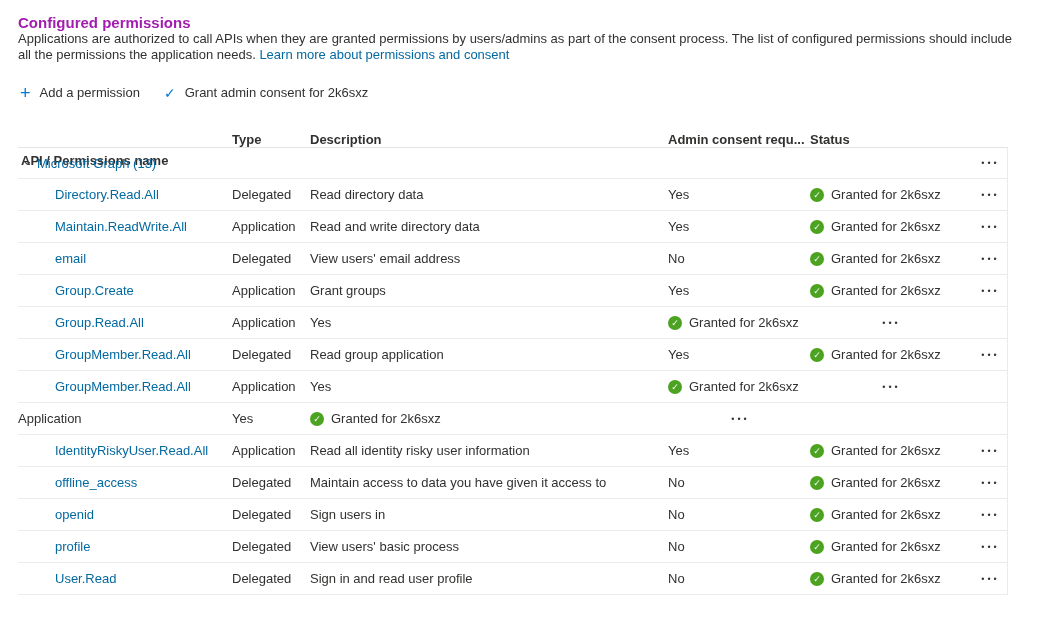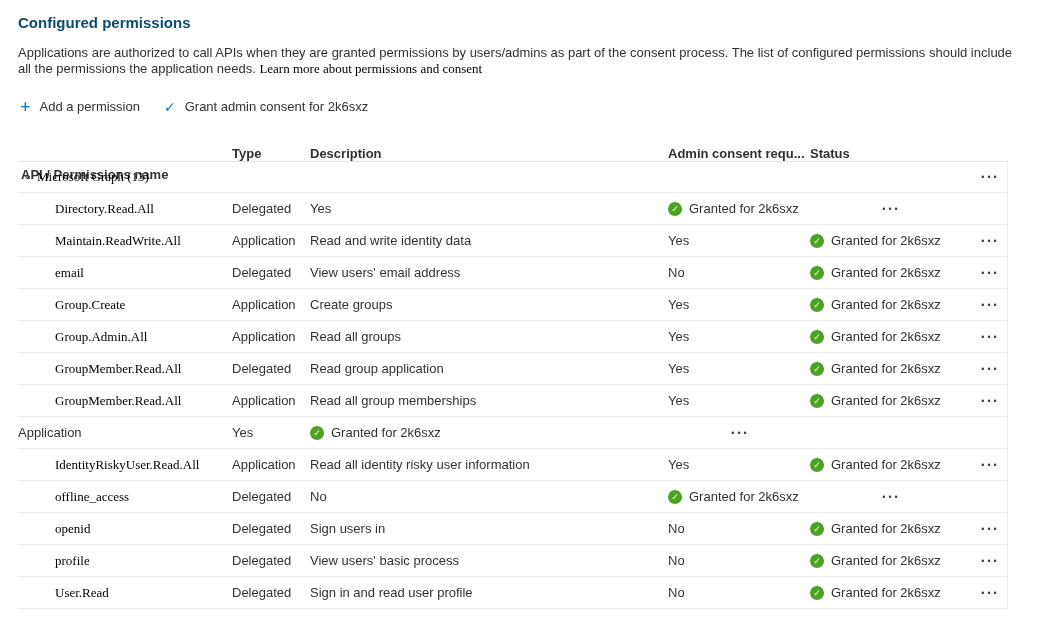--- a/index.html
+++ b/index.html
@@ -6,28 +6,27 @@
   html, body { background: #ffffff; }
   body {
     width: 1057px; height: 628px;
     font-family: "Liberation Sans", "DejaVu Sans", sans-serif;
     color: #323130;
     overflow: hidden;
   }
   .container { padding: 14px 0 0 18px; }
 
   .page-title {
-    font-size: 15px; font-weight: 700; color: #0c4a6e;
-    margin-bottom: 14px;
+    font-size: 15px; font-weight: 700; color: #a21caf;
   }
   .description {
     font-size: 13px; line-height: 16px; color: #323130;
     max-width: 1002px; margin-bottom: 18px;
   }
-  .link { color: #000000; text-decoration: none; cursor: pointer; font-family: Liberation Serif, serif; }
+  .link { color: #0369a1; text-decoration: none; cursor: pointer; }
 
   .toolbar { display: flex; align-items: center; gap: 24px; margin: 10px 0 14px 2px; }
   .toolbar-btn {
     display: flex; align-items: center; gap: 9px;
     background: none; border: none; cursor: pointer;
     font-family: inherit; font-size: 13px; color: #323130; padding: 4px 0;
   }
   .plus-icon { color: #0078d4; font-size: 18px; font-weight: 400; line-height: 14px; }
   .check-icon { color: #0078d4; font-size: 14px; font-weight: 400; line-height: 14px; }
 
@@ -104,32 +103,33 @@
           <a class="link">Microsoft Graph (13)</a>
         </div>
         <div class="cell-actions">
           <button class="more-btn">•••</button>
         </div>
       </div>
 
       <div class="t-row data-row">
         <div class="cell-name"><a class="link">Directory.Read.All</a></div>
         <div>Delegated</div>
+        <div>Read directory data</div>
         <div>Yes</div>
         <div class="cell-status">
           <span class="granted-icon">✓</span>
           <span>Granted for 2k6sxz</span>
         </div>
         <div class="cell-actions"><button class="more-btn">•••</button></div>
       </div>
 
       <div class="t-row data-row">
         <div class="cell-name"><a class="link">Maintain.ReadWrite.All</a></div>
         <div>Application</div>
-        <div>Read and write identity data</div>
+        <div>Read and write directory data</div>
         <div>Yes</div>
         <div class="cell-status">
           <span class="granted-icon">✓</span>
           <span>Granted for 2k6sxz</span>
         </div>
         <div class="cell-actions"><button class="more-btn">•••</button></div>
       </div>
 
       <div class="t-row data-row">
         <div class="cell-name"><a class="link">email</a></div>
@@ -139,33 +139,32 @@
         <div class="cell-status">
           <span class="granted-icon">✓</span>
           <span>Granted for 2k6sxz</span>
         </div>
         <div class="cell-actions"><button class="more-btn">•••</button></div>
       </div>
 
       <div class="t-row data-row">
         <div class="cell-name"><a class="link">Group.Create</a></div>
         <div>Application</div>
-        <div>Create groups</div>
-        <div>Yes</div>
-        <div class="cell-status">
-          <span class="granted-icon">✓</span>
-          <span>Granted for 2k6sxz</span>
-        </div>
-        <div class="cell-actions"><button class="more-btn">•••</button></div>
-      </div>
-
-      <div class="t-row data-row">
-        <div class="cell-name"><a class="link">Group.Admin.All</a></div>
-        <div>Application</div>
-        <div>Read all groups</div>
+        <div>Grant groups</div>
+        <div>Yes</div>
+        <div class="cell-status">
+          <span class="granted-icon">✓</span>
+          <span>Granted for 2k6sxz</span>
+        </div>
+        <div class="cell-actions"><button class="more-btn">•••</button></div>
+      </div>
+
+      <div class="t-row data-row">
+        <div class="cell-name"><a class="link">Group.Read.All</a></div>
+        <div>Application</div>
         <div>Yes</div>
         <div class="cell-status">
           <span class="granted-icon">✓</span>
           <span>Granted for 2k6sxz</span>
         </div>
         <div class="cell-actions"><button class="more-btn">•••</button></div>
       </div>
 
       <div class="t-row data-row">
         <div class="cell-name"><a class="link">GroupMember.Read.All</a></div>
@@ -175,21 +174,20 @@
         <div class="cell-status">
           <span class="granted-icon">✓</span>
           <span>Granted for 2k6sxz</span>
         </div>
         <div class="cell-actions"><button class="more-btn">•••</button></div>
       </div>
 
       <div class="t-row data-row">
         <div class="cell-name"><a class="link">GroupMember.Read.All</a></div>
         <div>Application</div>
-        <div>Read all group memberships</div>
         <div>Yes</div>
         <div class="cell-status">
           <span class="granted-icon">✓</span>
           <span>Granted for 2k6sxz</span>
         </div>
         <div class="cell-actions"><button class="more-btn">•••</button></div>
       </div>
 
       <div class="t-row data-row">
         <div>Application</div>
@@ -209,20 +207,21 @@
         <div class="cell-status">
           <span class="granted-icon">✓</span>
           <span>Granted for 2k6sxz</span>
         </div>
         <div class="cell-actions"><button class="more-btn">•••</button></div>
       </div>
 
       <div class="t-row data-row">
         <div class="cell-name"><a class="link">offline_access</a></div>
         <div>Delegated</div>
+        <div>Maintain access to data you have given it access to</div>
         <div>No</div>
         <div class="cell-status">
           <span class="granted-icon">✓</span>
           <span>Granted for 2k6sxz</span>
         </div>
         <div class="cell-actions"><button class="more-btn">•••</button></div>
       </div>
 
       <div class="t-row data-row">
         <div class="cell-name"><a class="link">openid</a></div>

